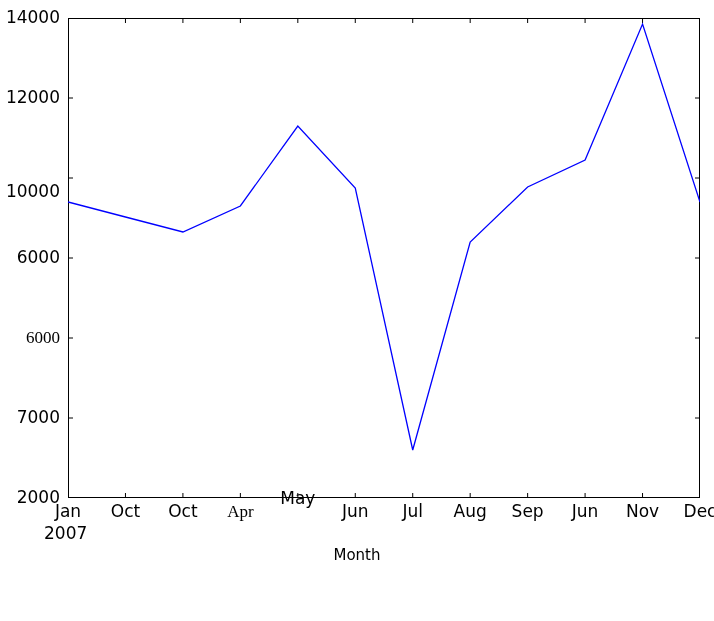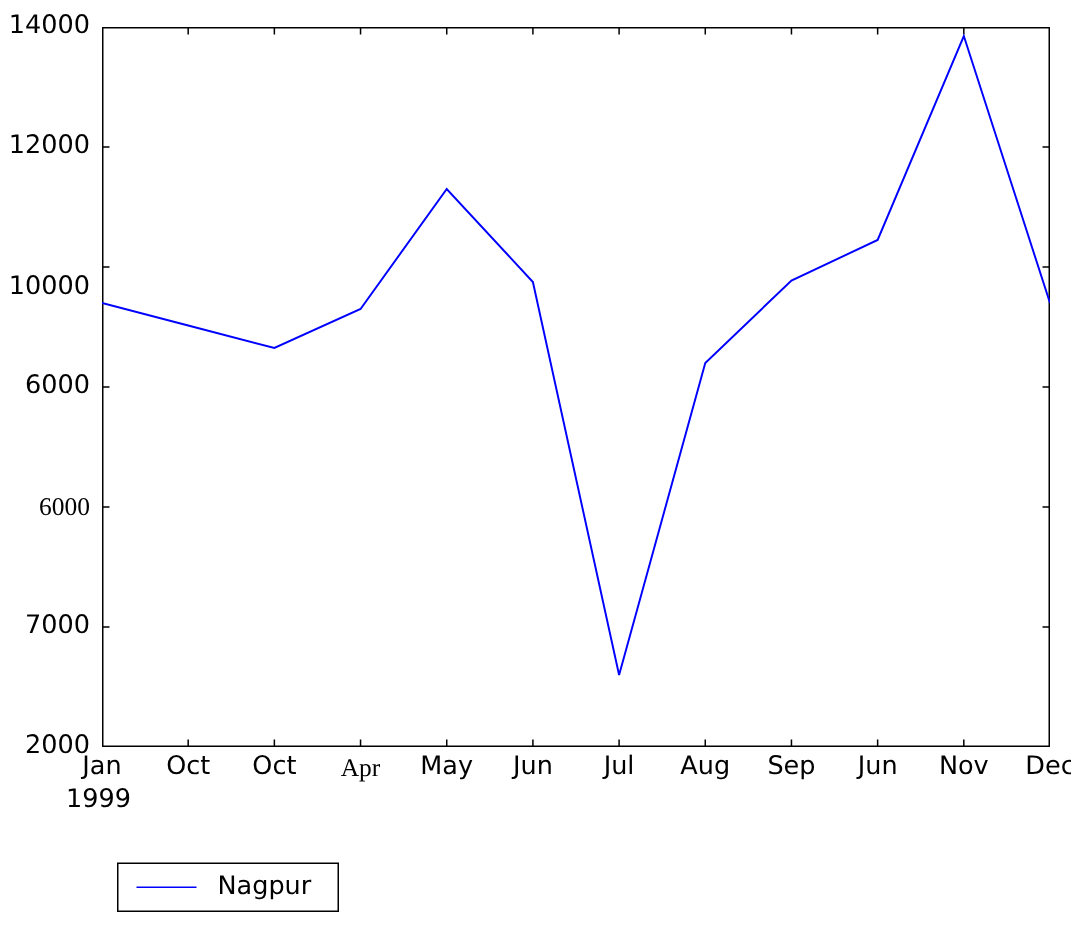--- a/index.html
+++ b/index.html
@@ -196,33 +196,28 @@
       <div class="ytick-label" style="top: 155px; margin-top: 28px;">10000</div>
       <div class="ytick-label" style="top: 89px;">12000</div>
       <div class="ytick-label" style="top: 9px;">14000</div>
     </div>
 
   <div id="xtick-labels">
       <div class="xtick-label" style="left: 68px; top: 503px;">Jan</div>
       <div class="xtick-label" style="left: 125.455px; top: 503px;">Oct</div>
       <div class="xtick-label" style="left: 182.909px; top: 503px;">Oct</div>
       <div class="xtick-label" style="left: 240.364px; top: 503px; font-family: Liberation Serif, serif;">Apr</div>
-      <div class="xtick-label" style="left: 297.818px; top: 503px;">May</div>
+      <div class="xtick-label" style="left: 297.818px; top: 490px;">May</div>
       <div class="xtick-label" style="left: 355.273px; top: 503px;">Jun</div>
       <div class="xtick-label" style="left: 412.727px; top: 503px; text-align: right;">Jul</div>
       <div class="xtick-label" style="left: 470.182px; top: 503px;">Aug</div>
       <div class="xtick-label" style="left: 527.636px; top: 503px;">Sep</div>
       <div class="xtick-label" style="left: 585.091px; top: 503px;">Jun</div>
       <div class="xtick-label" style="left: 642.545px; top: 503px;">Nov</div>
       <div class="xtick-label" style="left: 700px; top: 503px;">Dec</div>
     </div>
 
-  <div id="xtick-offset">1999</div>
-
-
-  <div id="legend">
-    <span id="legend-line-wrap">
-      <span id="legend-line"></span>
-    </span>
-    <span id="legend-label">Nagpur</span>
-  </div>
+  <div id="xtick-offset">2007</div>
+
+  <div id="xaxis-label">Month</div>
+
 
 </div>
 
 </body></html>

